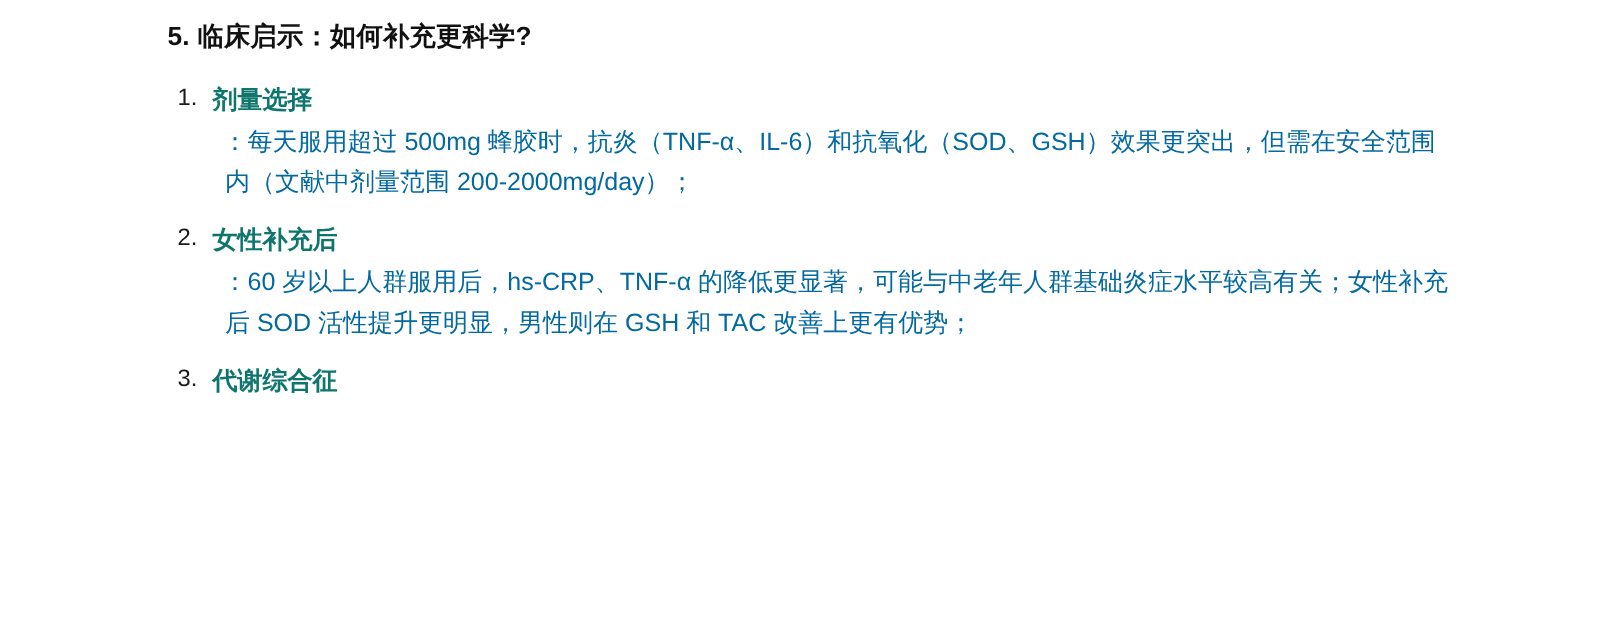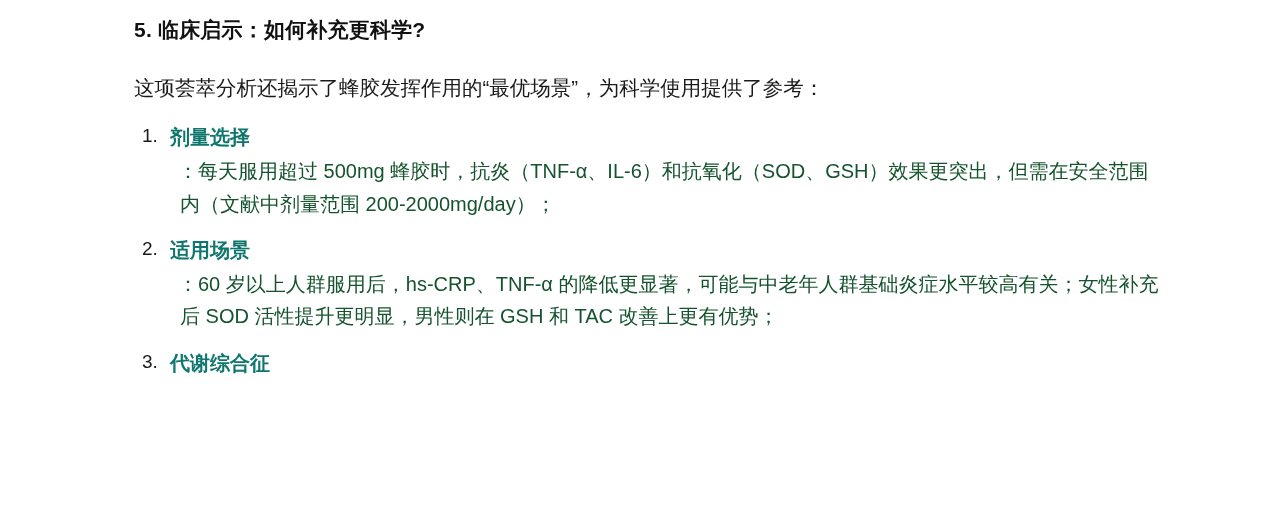--- a/index.html
+++ b/index.html
@@ -60,42 +60,41 @@
     font-size: 20px;
     font-weight: bold;
     line-height: 1.6;
     color: #0f766e;
     display: block;
   }
   .point-body {
     display: block;
     font-size: 20px;
     line-height: 1.62;
-    color: #14532d;
+    color: #0369a1;
     margin-top: 2px;
     padding-left: 10px;
     text-indent: -2px;
   }
 </style>
 </head>
 <body>
 
 <div class="page">
 
   <h2 class="section-heading">5. 临床启示：如何补充更科学?</h2>
 
-  <p class="intro">这项荟萃分析还揭示了蜂胶发挥作用的“最优场景”，为科学使用提供了参考：</p>
 
   <ol class="points">
     <li>
       <span class="point-title">剂量选择</span>
       <span class="point-body">：每天服用超过 500mg 蜂胶时，抗炎（TNF-α、IL-6）和抗氧化（SOD、GSH）效果更突出，但需在安全范围内（文献中剂量范围 200-2000mg/day）；</span>
     </li>
     <li>
-      <span class="point-title">适用场景</span>
+      <span class="point-title">女性补充后</span>
       <span class="point-body">：60 岁以上人群服用后，hs-CRP、TNF-α 的降低更显著，可能与中老年人群基础炎症水平较高有关；女性补充后 SOD 活性提升更明显，男性则在 GSH 和 TAC 改善上更有优势；</span>
     </li>
     <li>
       <span class="point-title">代谢综合征</span>
     </li>
   </ol>
 
 </div>
 
 </body></html>

